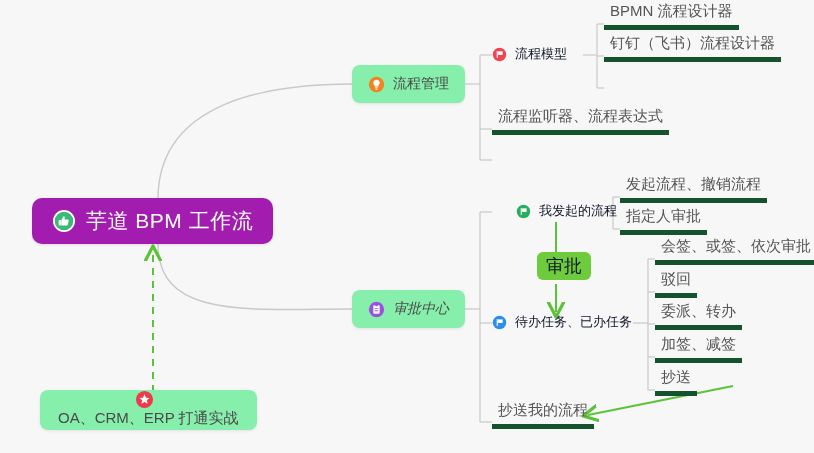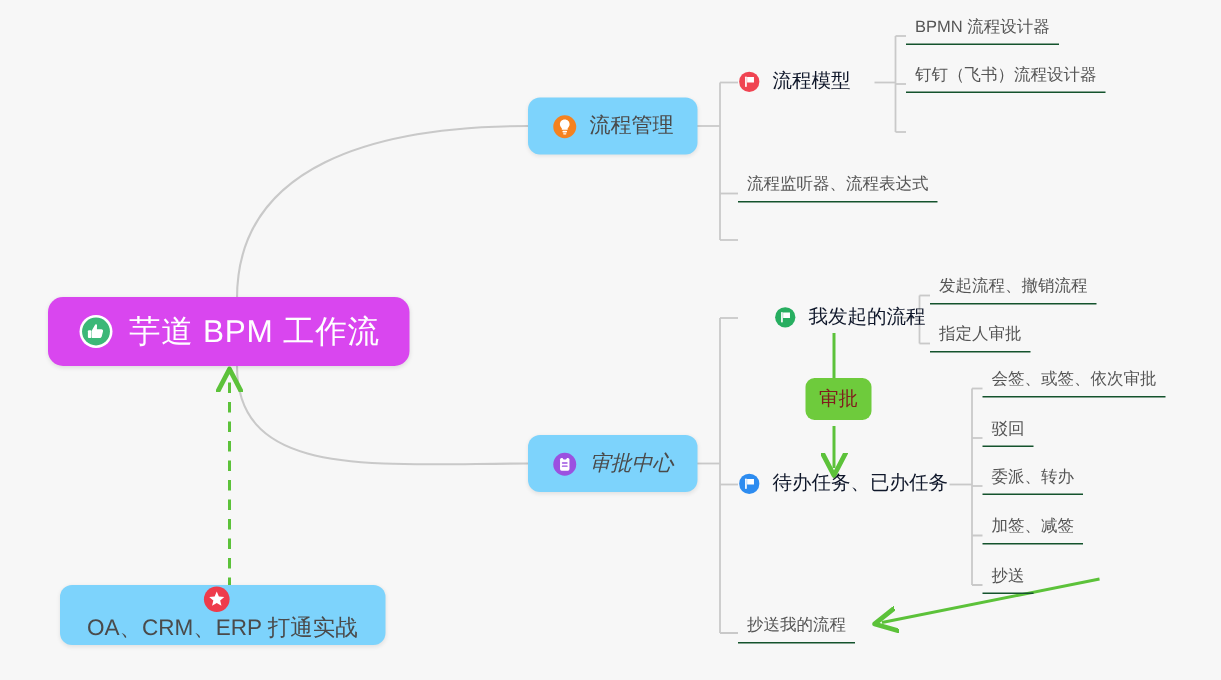--- a/index.html
+++ b/index.html
@@ -26,34 +26,34 @@
   }
   .node {
     position: absolute;
     box-sizing: border-box;
     display: flex;
     align-items: center;
     white-space: nowrap;
   }
   
   .root {
-    background: #d946ef;
+    background: #a21caf;
     border-radius: 10px;
     padding: 0 20px;
     height: 46px;
     box-shadow: 0 1px 3px rgba(0,0,0,0.10);
   }
   .root .label {
     color: #ffffff;
     font-size: 21px;
     letter-spacing: 0.5px;
   }
   
   .card {
-    background: #7dd3fc;
+    background: #86efac;
     border-radius: 8px;
     height: 38px;
     padding: 0 16px;
     box-shadow: 0 1px 3px rgba(0,0,0,0.09);
   }
   .card .label {
     color: #4a4a4a;
     font-size: 14px;
   }
   .callout {
@@ -63,36 +63,36 @@
   }
   .callout .label { font-size: 15px; }
   
   .plain .label {
     color: #0f172a;
     font-size: 13px;
   }
   
   .leaf {
     color: #555555;
-    font-size: 11px;
+    font-size: 15px;
     padding: 0 6px 4px 6px;
-    border-bottom: 1px solid #14532d;
+    border-bottom: 5px solid #14532d;
     align-items: flex-end;
   }
   
   .badge {
     background: #6ecb3c;
     border-radius: 6px;
     height: 28px;
     padding: 0 9px;
     justify-content: center;
   }
   .badge .label {
-    color: #7f1d1d;
-    font-size: 13px;
+    color: #0f172a;
+    font-size: 18px;
   }
   
   .icon {
     display: inline-flex;
     align-items: center;
     justify-content: center;
     flex: 0 0 auto;
     margin-right: 8px;
   }
   .icon svg { display: block; }

